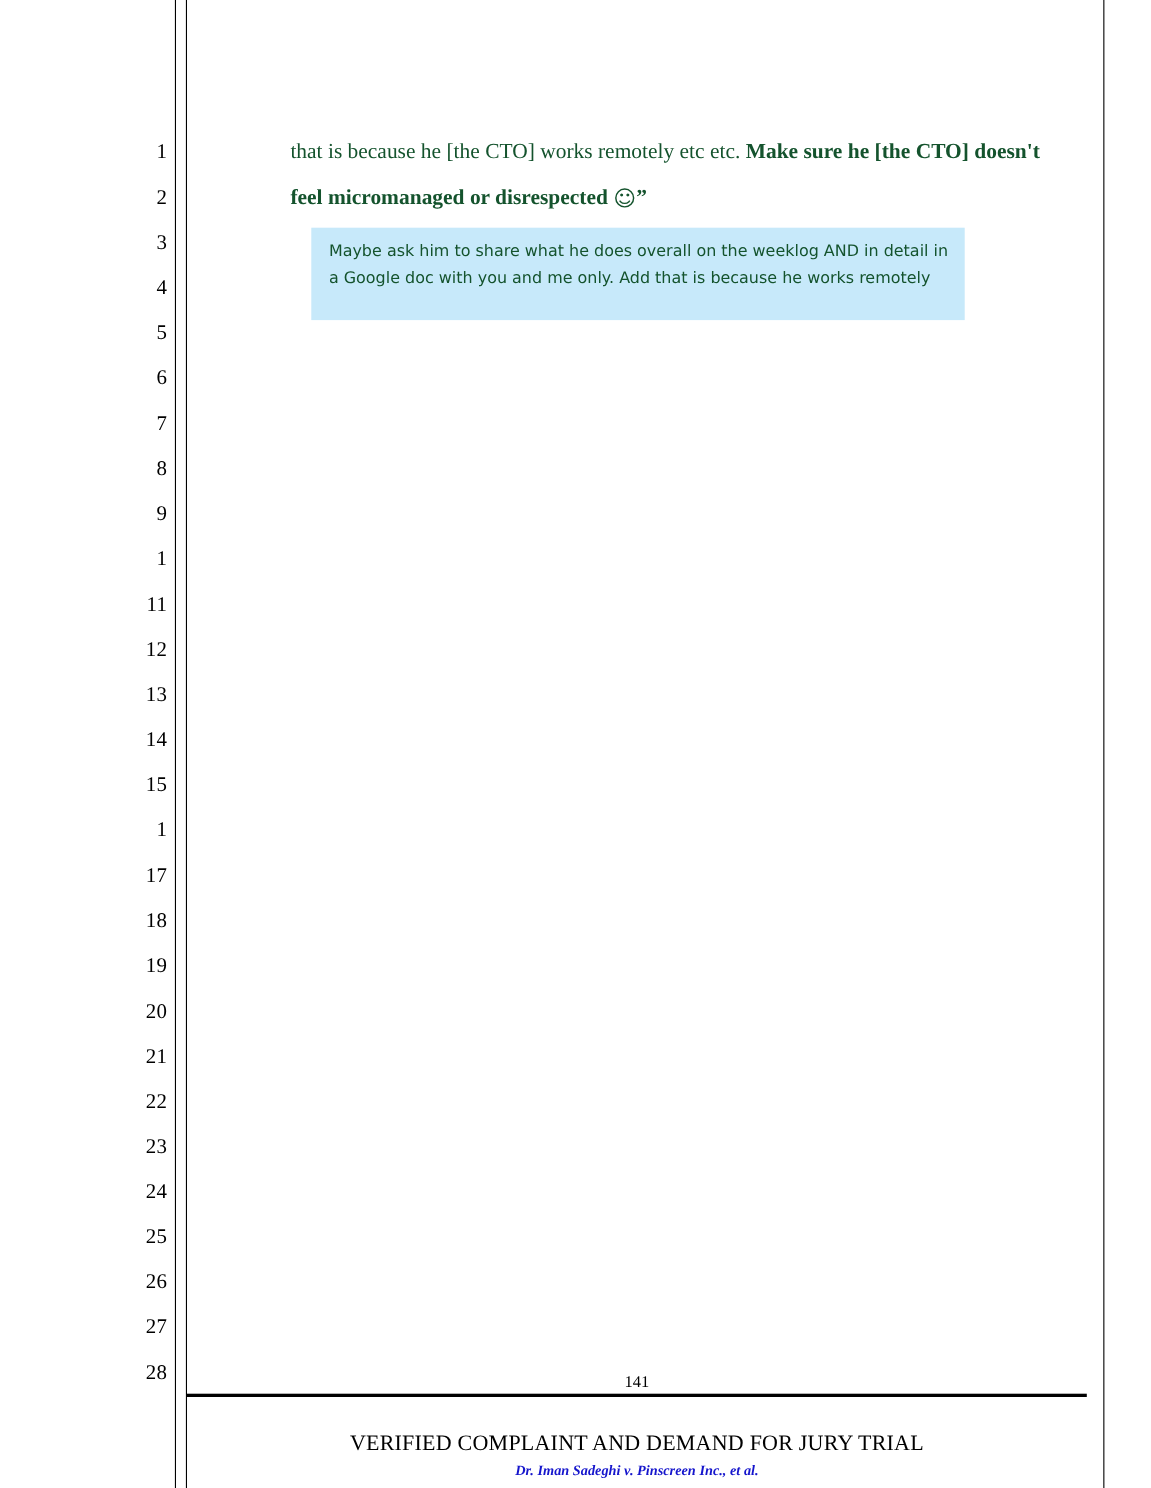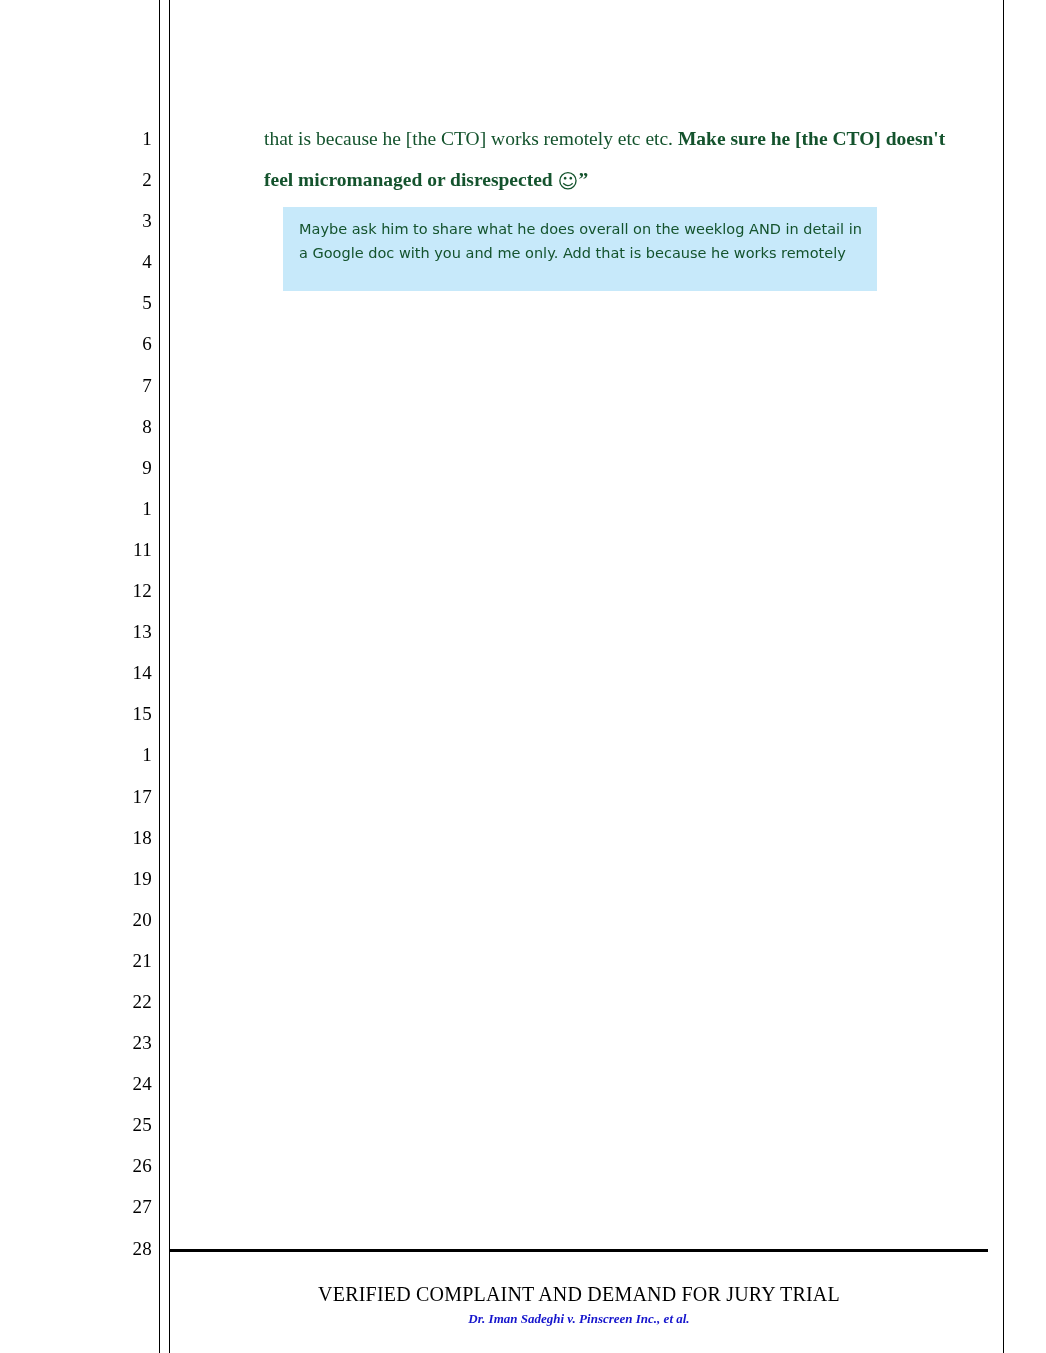--- a/index.html
+++ b/index.html
@@ -181,18 +181,19 @@
     <div class="doc-line"><span>that is because he [the CTO] works remotely etc etc. </span><span class="bold">Make sure he [the CTO] doesn't</span></div>
     <div class="doc-line"><span class="bold">feel micromanaged or disrespected </span><span class="smiley-big">☺</span><span class="quote-close">”</span></div>
   </div>
 
   <div id="quote-box">
     <div class="quote-line">Maybe ask him to share what he does overall on the weeklog AND in detail in</div>
     <div class="quote-line">a Google doc with you and me only. Add that is because he works remotely</div>
   </div>
 
   <div id="footer">
+    <div id="page-number">141</div>
     <div id="footer-rule"></div>
     <div id="footer-title">VERIFIED COMPLAINT AND DEMAND FOR JURY TRIAL</div>
     <div id="footer-caption">Dr. Iman Sadeghi v. Pinscreen Inc., et al.</div>
   </div>
 
 </div>
 
 </body></html>

